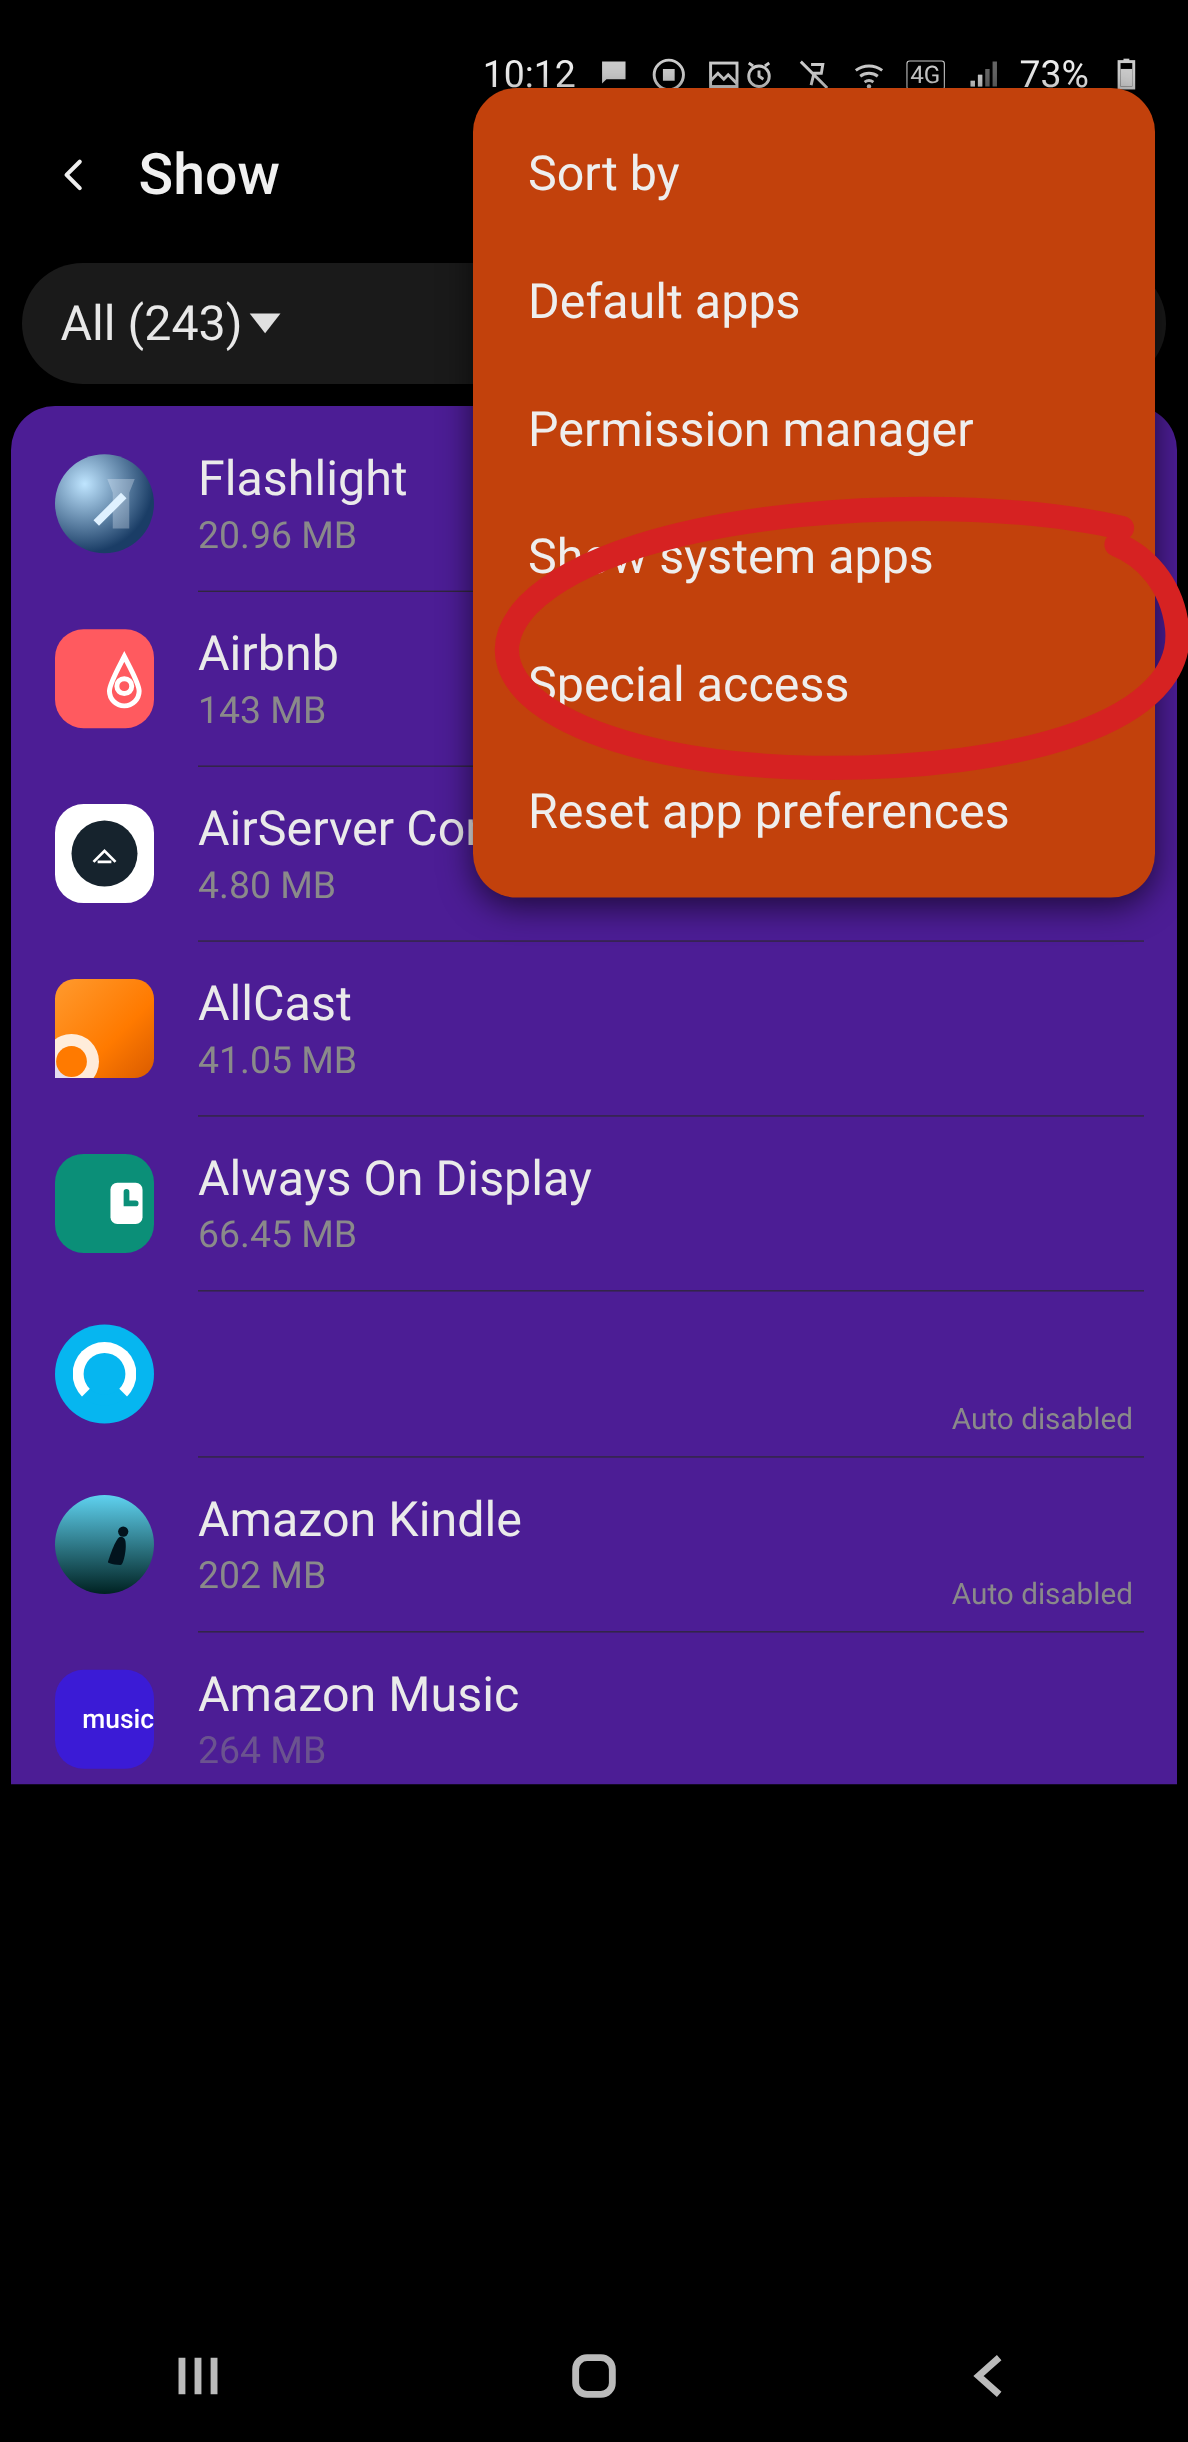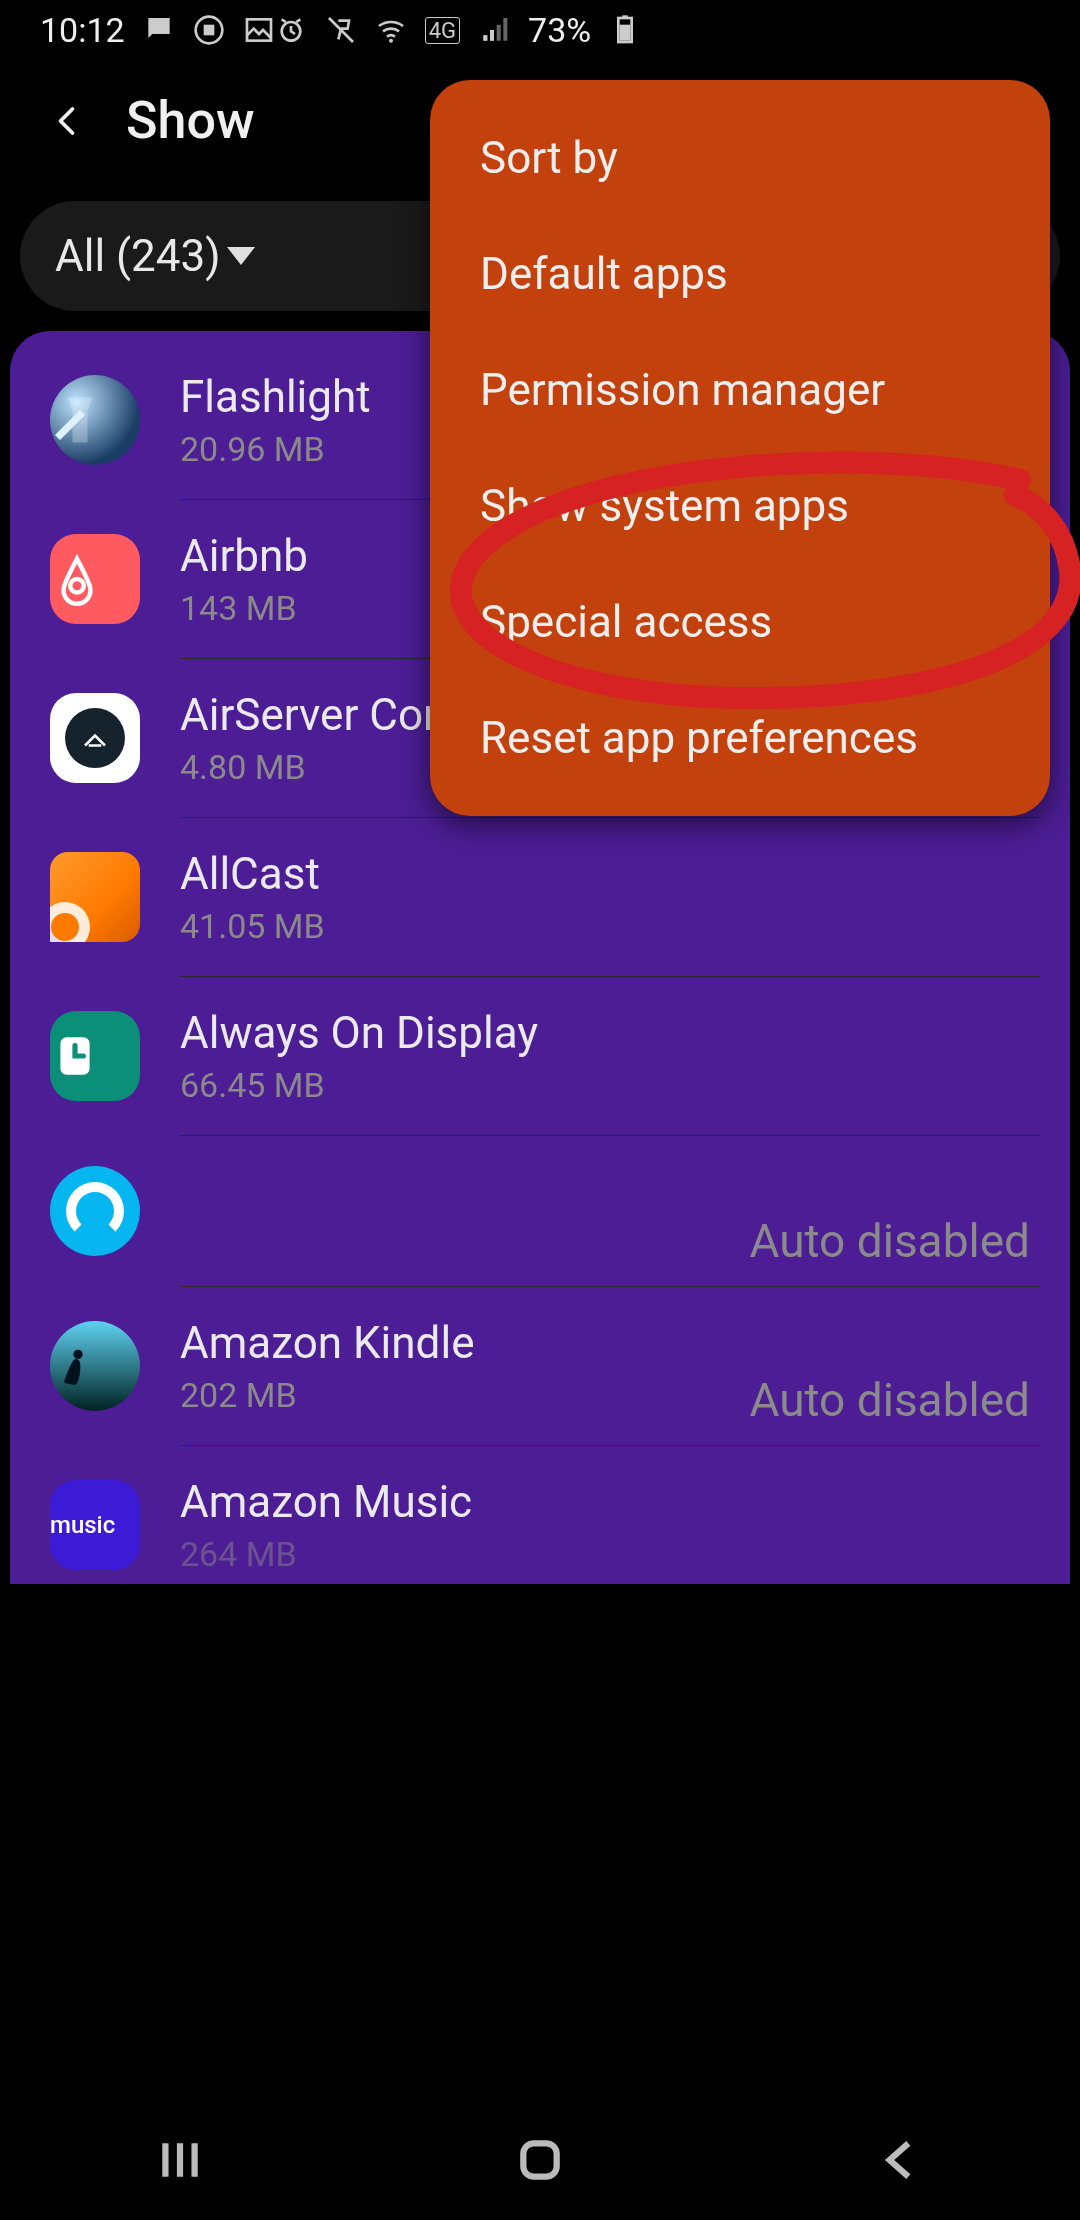--- a/index.html
+++ b/index.html
@@ -1,31 +1,31 @@
 <!DOCTYPE html>
 <html><head>
 <meta charset="utf-8">
 <style>
   * { margin:0; padding:0; box-sizing:border-box; font-family: -apple-system, "Segoe UI", Roboto, sans-serif; }
   html,body { width:1080px; height:2220px; background:#000; color:#e8e8e8; overflow:hidden; position:relative;}
-  .statusbar { width:100%; height:60px; display:flex; align-items:center; justify-content:flex-start; padding:0 40px; font-size:34px; color:#eee; }
+  .statusbar { width:100%; height:60px; display:flex; align-items:center; justify-content:flex-end; padding:0 40px; font-size:34px; color:#eee;margin-top:38px; }
   .statusbar .left, .statusbar .right { display:flex; align-items:center; gap:18px; }
   .statusbar svg { width:32px; height:32px; fill:#ccc; }
   .header { display:flex; align-items:center; padding:30px 40px 30px 50px; gap:40px;}
   .header .title { font-size:52px; font-weight:500; color:#f0f0f0;}
   .chevron-back { width:36px; height:36px; }
   .filterbar { margin:20px 20px 20px 20px; background:#1a1a1a; border-radius:60px; height:110px; display:flex; align-items:center; padding:0 35px; justify-content:space-between;}
   .filterbar .left { display:flex; align-items:center; gap:6px; font-size:44px; color:#e8e8e8; }
   .applist { margin:0 10px 0 10px; background:#4c1d95; border-radius:40px 40px 0 0; padding:10px 0 0 0; overflow:hidden;}
   .app-row { display:flex; align-items:center; padding:30px 40px; gap:40px; position:relative;}
-  .app-icon { width:90px; height:90px; border-radius:22px; flex:0 0 90px; display:flex; align-items:center; justify-content:flex-start; font-size:40px; color:#fff;}
+  .app-icon { width:90px; height:90px; border-radius:22px; flex:0 0 90px; display:flex; align-items:center; justify-content:flex-end; font-size:40px; color:#fff;}
   .app-text { flex:1; display:flex; flex-direction:column; gap:6px;}
   .app-name { font-size:44px; color:#eaeaea; font-weight:400;}
   .app-size { font-size:34px; color:#8a8a8a;}
-  .app-tag  { position:absolute; right:40px; bottom:18px; font-size:46px; color:#8a8a8a;}
+  .app-tag  { position:absolute; right:40px; bottom:18px; font-size:27px; color:#8a8a8a;}
   .divider { height:1px; background:#2a2a2a; margin-left:170px; margin-right:30px;}
   .overflow-menu { position:absolute; top:80px; right:30px; width:620px; background:#c2410c; border-radius:40px; padding:20px 0; box-shadow:0 8px 30px rgba(0,0,0,0.6); z-index:50;}
   .menu-item { padding:32px 50px; font-size:44px; color:#eee; }
   .navbar { position:absolute; bottom:0; left:0; width:100%; height:120px; display:flex; align-items:center; justify-content:space-around; background:#000;}
   .navbar svg { width:50px; height:50px; stroke:#bbb; fill:none; stroke-width:3;}
   
   .red-circle { position:absolute; z-index:60; pointer-events:none; }
   
   .ic-flashlight { background:radial-gradient(circle at 30% 30%, #bfe5ff 0%, #1a3d66 70%); border-radius:50%; }
   .ic-airbnb { background:#ff5a5f; border-radius:26px;}

